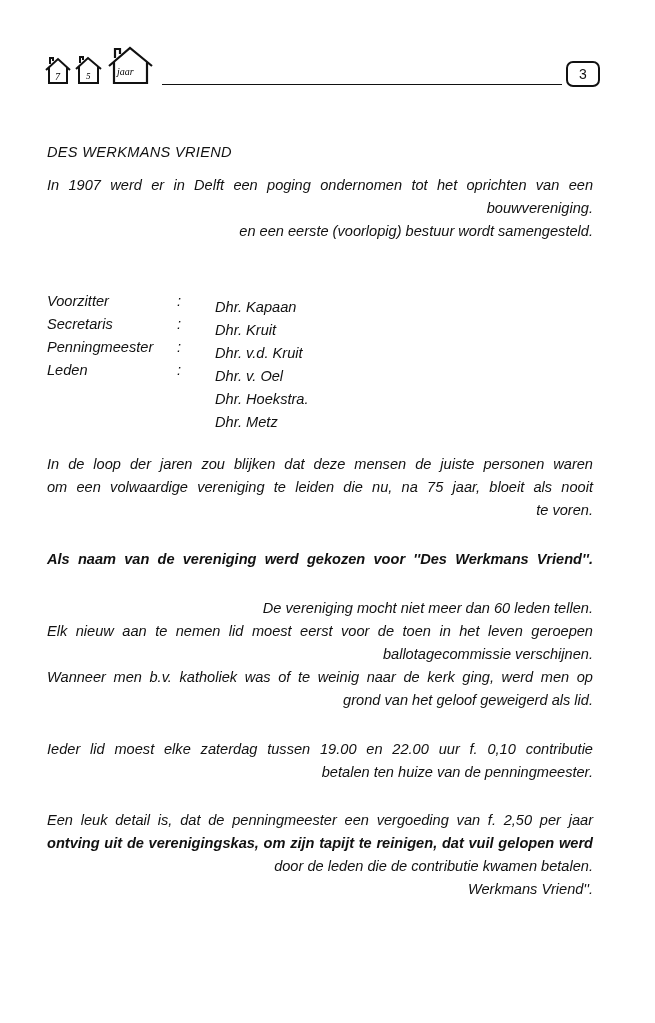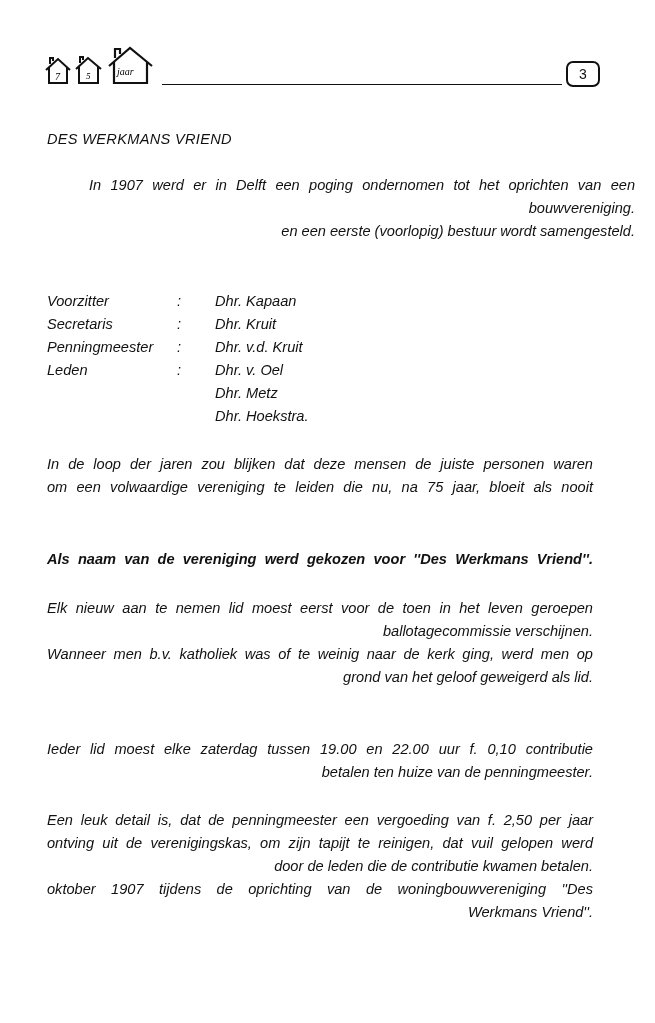--- a/index.html
+++ b/index.html
@@ -11,29 +11,29 @@
   .header { position: absolute; left: 44px; top: 44px; width: 556px; height: 44px; }
   .logo { position: absolute; left: 0; top: 0; width: 120px; height: 44px; }
   .rule { position: absolute; left: 118px; right: 38px; top: 40px; height: 0; border-top: 1.6px solid #111; }
   .pagenum {
     position: absolute; right: 0; top: 17px; width: 34px; height: 26px;
     border: 2px solid #111; border-radius: 7px; box-sizing: border-box;
     display: flex; align-items: center; justify-content: center;
     font-size: 14px; font-family: "Liberation Sans", sans-serif;
   }
   .content { position: absolute; left: 47px; top: 122px; width: 546px; font-style: italic; font-size: 14.6px; line-height: 23px; }
-  .title { margin: 0; font-size: 14.6px; font-weight: normal; letter-spacing: 0.3px; position: absolute; top: 6px; left: 0; }
+  .title { margin: 0; font-size: 14.6px; font-weight: normal; letter-spacing: 0.3px; position: absolute; top: 19px; left: 0; }
   .para { position: absolute; left: 0; width: 546px; margin: 0; text-align: justify; }
   .para span { display: block; }
   .para .last { text-align: right; }
   .board { position: absolute; left: 0; top: 168px; width: 400px; }
   .board-row { display: flex; height: 23px; }
   .role { width: 130px; }
   .colon { width: 38px; padding-left: 0px; }
-  .name { flex: 1; }
+  .name { flex: 1; margin-top: 6px; }
 </style>
 </head>
 <body>
 
 <div class="header">
   <svg class="logo" viewBox="0 0 120 44">
 
     <g fill="none" stroke="#111" stroke-width="2">
       <path d="M2 26 L14 15 L26 26 M5 23 V39 H23 V23 M6 20 V14 H9 V17"></path>
     </g>
@@ -49,21 +49,21 @@
     </g>
     <text x="73" y="31" font-size="10" font-style="italic" font-family="Liberation Serif, serif">jaar</text>
   </svg>
   <div class="rule"></div>
   <div class="pagenum">3</div>
 </div>
 
 <div class="content">
   <h1 class="title">DES WERKMANS VRIEND</h1>
 
-  <p class="para" style="top:52px;margin-left:42px;">
+  <p class="para" style="top:52px;">
     <span style="text-align-last: justify;">In 1907 werd er in Delft een poging ondernomen tot het oprichten van een</span>
     <span class="last">bouwvereniging.</span>
     <span class="last">en een eerste (voorlopig) bestuur wordt samengesteld.</span>
   </p>
 
   <div class="board">
     <div class="board-row">
       <span class="role">Voorzitter</span>
       <span class="colon">:</span>
       <span class="name">Dhr. Kapaan</span>
@@ -79,50 +79,51 @@
       <span class="name">Dhr. v.d. Kruit</span>
     </div>
     <div class="board-row">
       <span class="role">Leden</span>
       <span class="colon">:</span>
       <span class="name">Dhr. v. Oel</span>
     </div>
     <div class="board-row">
       <span class="role"></span>
       <span class="colon"></span>
-      <span class="name">Dhr. Metz</span>
+      <span class="name">Dhr. Hoekstra.</span>
     </div>
     <div class="board-row">
       <span class="role"></span>
       <span class="colon"></span>
-      <span class="name">Dhr. Hoekstra.</span>
+      <span class="name">Dhr. Metz</span>
     </div>
   </div>
 
   <p class="para" style="top:331px;font-style:italic;">
     <span style="text-align-last: justify;">In de loop der jaren zou blijken dat deze mensen de juiste personen waren</span>
     <span style="text-align-last: justify;">om een volwaardige vereniging te leiden die nu, na 75 jaar, bloeit als nooit</span>
+    <span class="last">te voren.</span>
   </p>
 
   <p class="para" style="top:426px;">
     <span style="text-align:justify; text-align-last:justify;font-weight:bold;">Als naam van de vereniging werd gekozen voor ''Des Werkmans Vriend''.</span>
   </p>
 
   <p class="para" style="top:475px;">
+    <span class="last">De vereniging mocht niet meer dan 60 leden tellen.</span>
     <span style="text-align-last:justify;">Elk nieuw aan te nemen lid moest eerst voor de toen in het leven geroepen</span>
     <span class="last">ballotagecommissie verschijnen.</span>
     <span style="text-align-last:justify;">Wanneer men b.v. katholiek was of te weinig naar de kerk ging, werd men op</span>
     <span class="last">grond van het geloof geweigerd als lid.</span>
   </p>
 
   <p class="para" style="top:616px;">
     <span style="text-align-last:justify;">Ieder lid moest elke zaterdag tussen 19.00 en 22.00 uur f. 0,10 contributie</span>
     <span class="last">betalen ten huize van de penningmeester.</span>
     <span style="text-align-last:justify;margin-top:25px;">Een leuk detail is, dat de penningmeester een vergoeding van f. 2,50 per jaar</span>
-    <span style="text-align-last:justify;">ontving uit de verenigingskas, om zijn tapijt te reinigen, dat vuil gelopen werd</span>
+    <span style="text-align-last:justify;font-weight:bold;">ontving uit de verenigingskas, om zijn tapijt te reinigen, dat vuil gelopen werd</span>
     <span class="last">door de leden die de contributie kwamen betalen.</span>
   </p>
 
   <p class="para" style="top:756px;">
-    <span style="text-align-last:justify;">oktober 1907 tijdens de oprichting van de woningbouwvereniging ''Des</span>
     <span class="last">Werkmans Vriend''.</span>
   </p>
 </div>
 
 </body></html>

